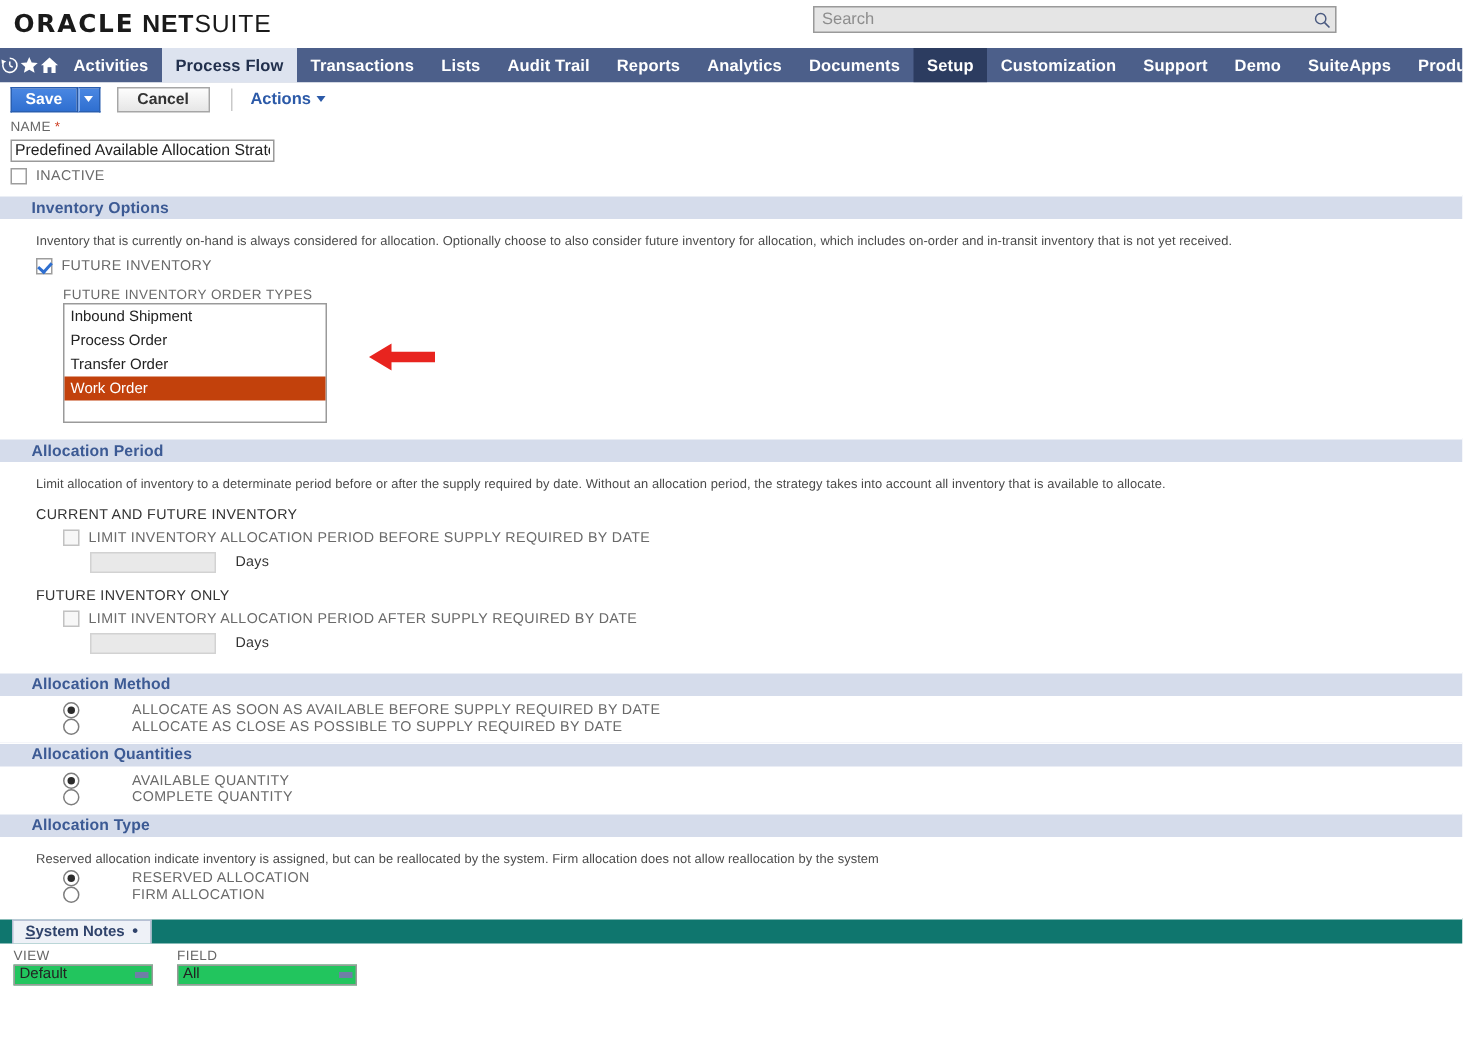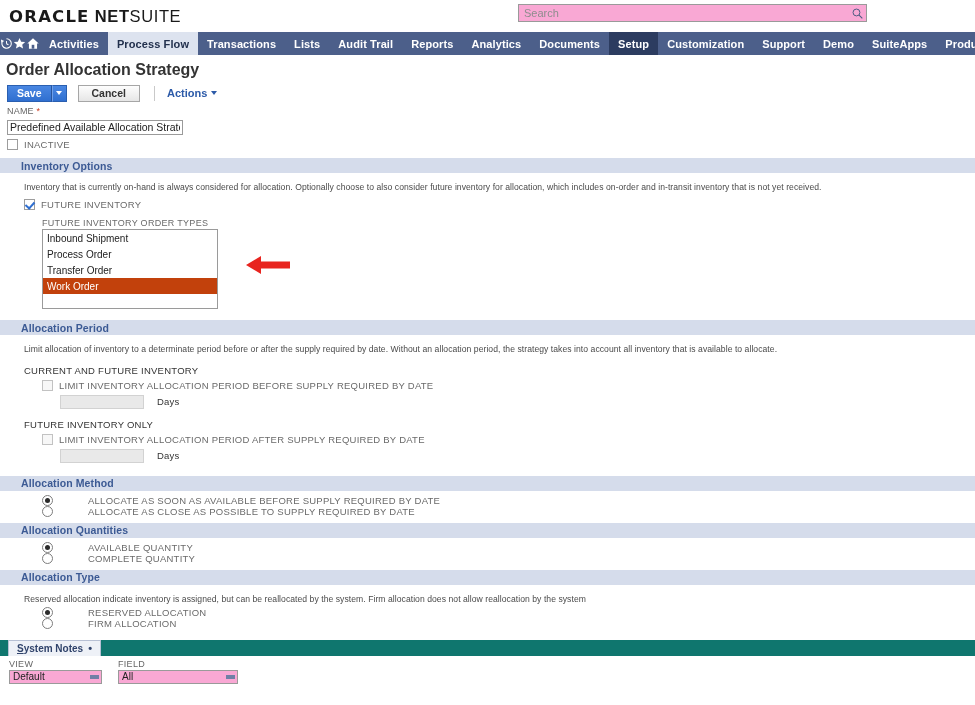--- a/index.html
+++ b/index.html
@@ -27,24 +27,24 @@
     letter-spacing: 0.6px;
     color: #1a1a1a;
     white-space: nowrap;
   }
   .logo .oracle { font-weight: 700; font-family: "DejaVu Sans", sans-serif; letter-spacing: 1.2px; }
   .logo .net { font-weight: 700; }
   .logo .suite { font-weight: 400; }
 
   .searchwrap {
     position: absolute;
-    left: 518px; top: 4px;
+    left: 542px; top: 4px;
     width: 349px; height: 18px;
     border: 1px solid #9a9a9a;
-    background: #f9a8d4;
+    background: #e5e5e5;
     display: flex;
     align-items: center;
   }
   .searchwrap input {
     border: 0; outline: 0;
     flex: 1;
     height: 16px;
     font-size: 11px;
     font-family: "Liberation Sans", sans-serif;
     color: #333;
@@ -380,21 +380,21 @@
   .nf .nflabel {
     font-size: 9px;
     color: #666;
     letter-spacing: 0.3px;
     text-transform: uppercase;
     margin-bottom: 1px;
   }
   .select-box {
     width: 93px; height: 14px;
     border: 1px solid #9a9a9a;
-    background: #f9a8d4;
+    background: #22c55e;
     display: flex; align-items: center;
     justify-content: space-between;
     padding: 0 2px 0 3px;
     font-size: 10px;
     color: #222;
     cursor: pointer;
   }
   .select-box.wide { width: 120px; }
   .sel-arrow {
     width: 9px; height: 4px;
@@ -454,21 +454,20 @@
       <div class="nav-item">Customization</div>
       <div class="nav-item">Support</div>
       <div class="nav-item">Demo</div>
       <div class="nav-item">SuiteApps</div>
       <div class="nav-item">Products</div>
     </div>
 </div>
 
 <div class="page">
 
-  <div class="page-title">Order Allocation Strategy</div>
 
   <div class="toolbar">
     <div class="btn-save">
       <div class="main">Save</div>
       <div class="arrow">
         <span class="caret-white"></span>
       </div>
     </div>
     <div class="btn-cancel">Cancel</div>
     <div class="tb-sep"></div>

